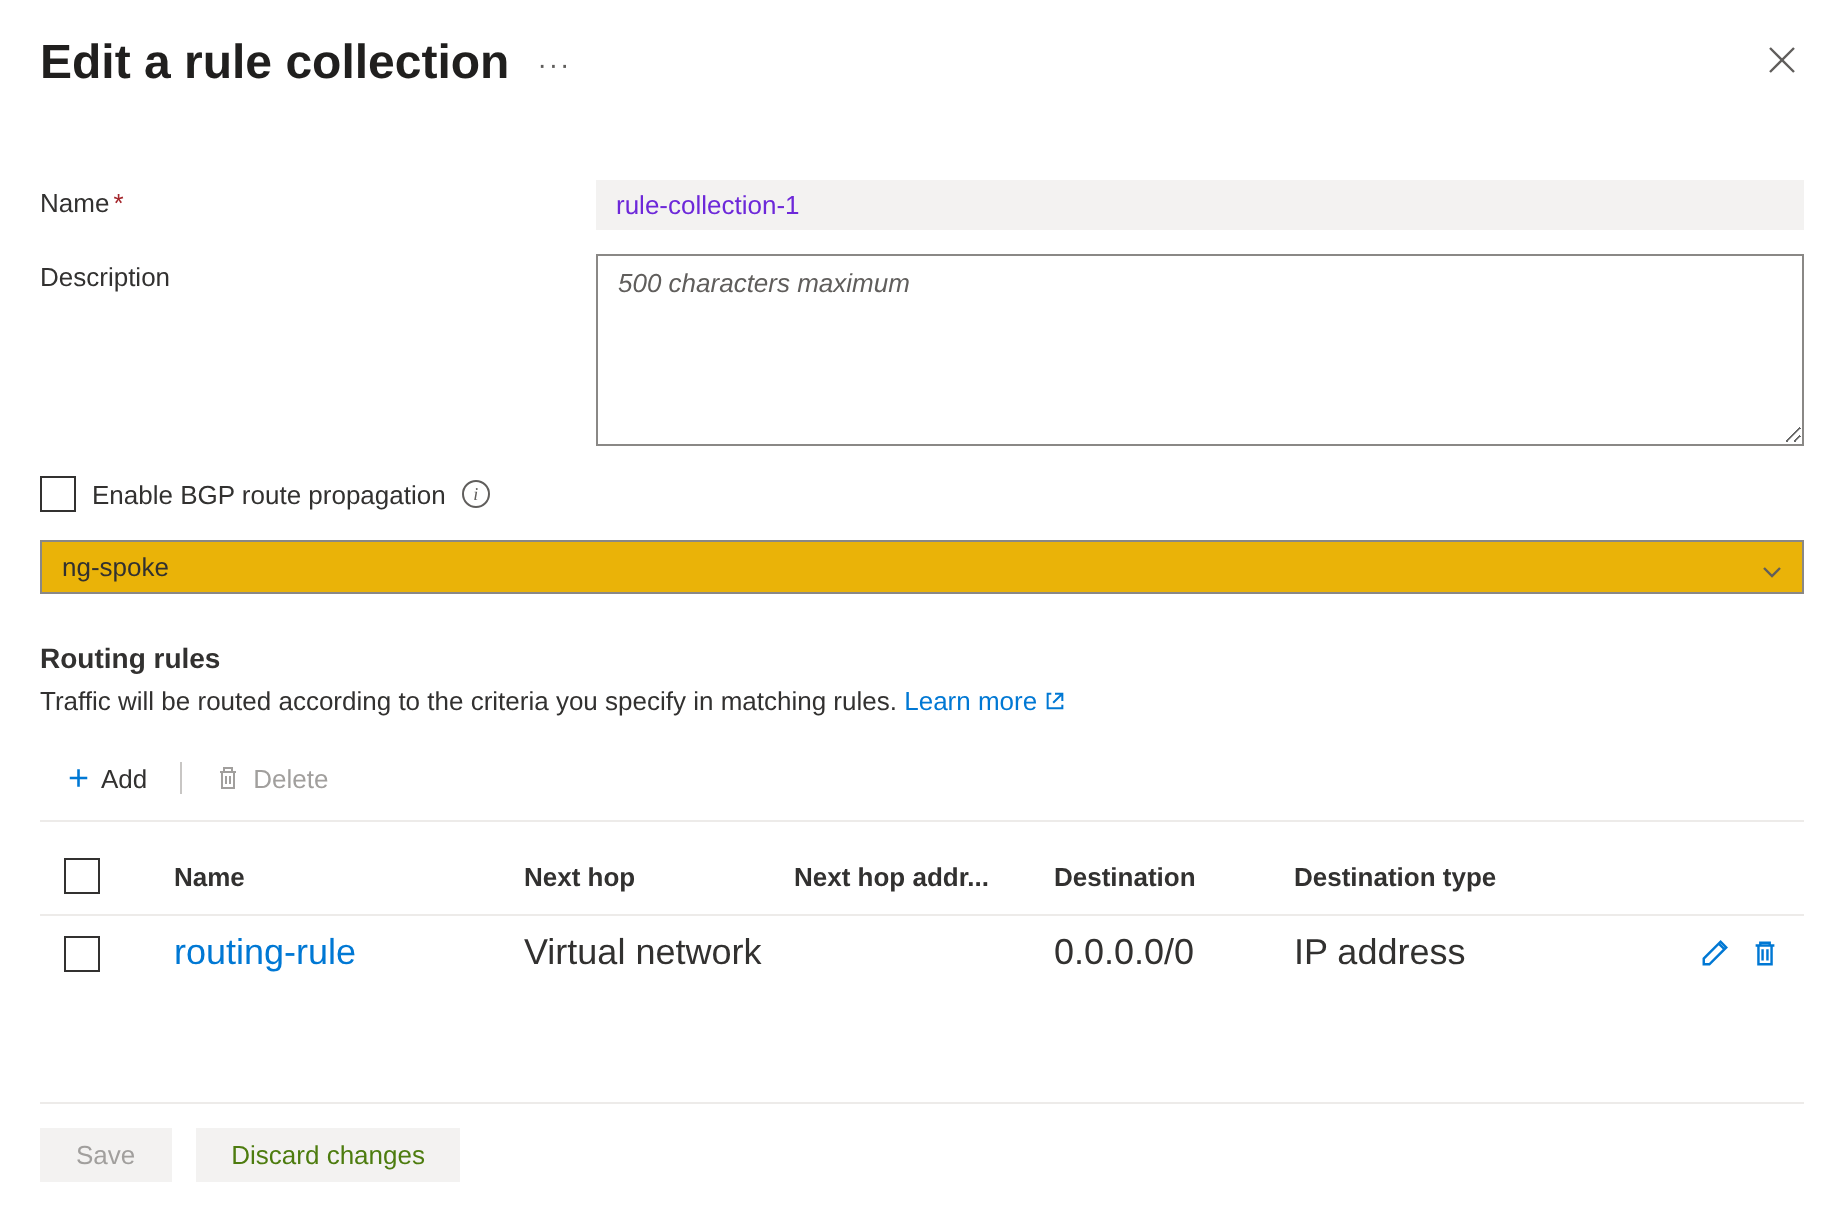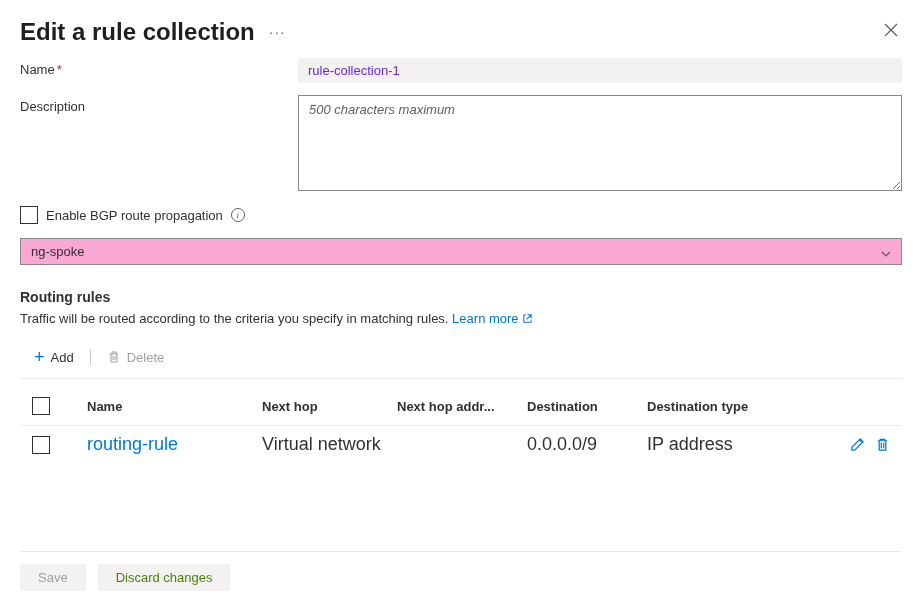--- a/index.html
+++ b/index.html
@@ -14,21 +14,21 @@
       background: #ffffff;
       width: 922px;
       height: 605px;
       position: relative;
       padding: 18px 20px;
     }
     .header-row {
       display: flex;
       align-items: center;
       justify-content: space-between;
-      margin-bottom: 12px;
+      margin-bottom: 44px;
     }
     .header-left {
       display: flex;
       align-items: center;
       gap: 14px;
     }
     .page-title {
       font-size: 24px;
       font-weight: 600;
       color: #201f1e;
@@ -124,21 +124,21 @@
       color: #605e5c;
       font-style: italic;
       font-family: Georgia, serif;
       cursor: pointer;
     }
     .select-input {
       width: 100%;
       padding: 5px 10px;
       font-size: 13px;
       border: 1px solid #8a8886;
-      background: #f9a8d4;
+      background: #eab308;
       position: relative;
       display: flex;
       justify-content: space-between;
       align-items: flex-end;
       cursor: pointer;
     }
     .chevron-down {
       width: 10px;
       height: 10px;
     }
@@ -357,21 +357,21 @@
 
   <div class="table-row">
     <div class="col-check">
       <div class="row-check"></div>
     </div>
     <div class="col-name">
       <a class="link">routing-rule</a>
     </div>
     <div class="col-hop">Virtual network</div>
     <div class="col-hopaddr"></div>
-    <div class="col-dest">0.0.0.0/9</div>
+    <div class="col-dest">0.0.0.0/0</div>
     <div class="col-desttype">IP address</div>
     <div class="col-actions">
       <svg class="action-icon" width="15" height="15" viewBox="0 0 16 16">
         <path d="M2 14 L2 11 L11 2 L14 5 L5 14 Z M10 3 L13 6" stroke="#0078d4" stroke-width="1.3" fill="none"></path>
       </svg>
       <svg class="action-icon" width="15" height="15" viewBox="0 0 16 16">
         <path d="M3 4 H13 M5.5 4 V2.5 H10.5 V4 M4.5 4 V14 H11.5 V4 M6.7 6 V12 M9.3 6 V12" stroke="#0078d4" stroke-width="1.3" fill="none"></path>
       </svg>
     </div>
   </div>

